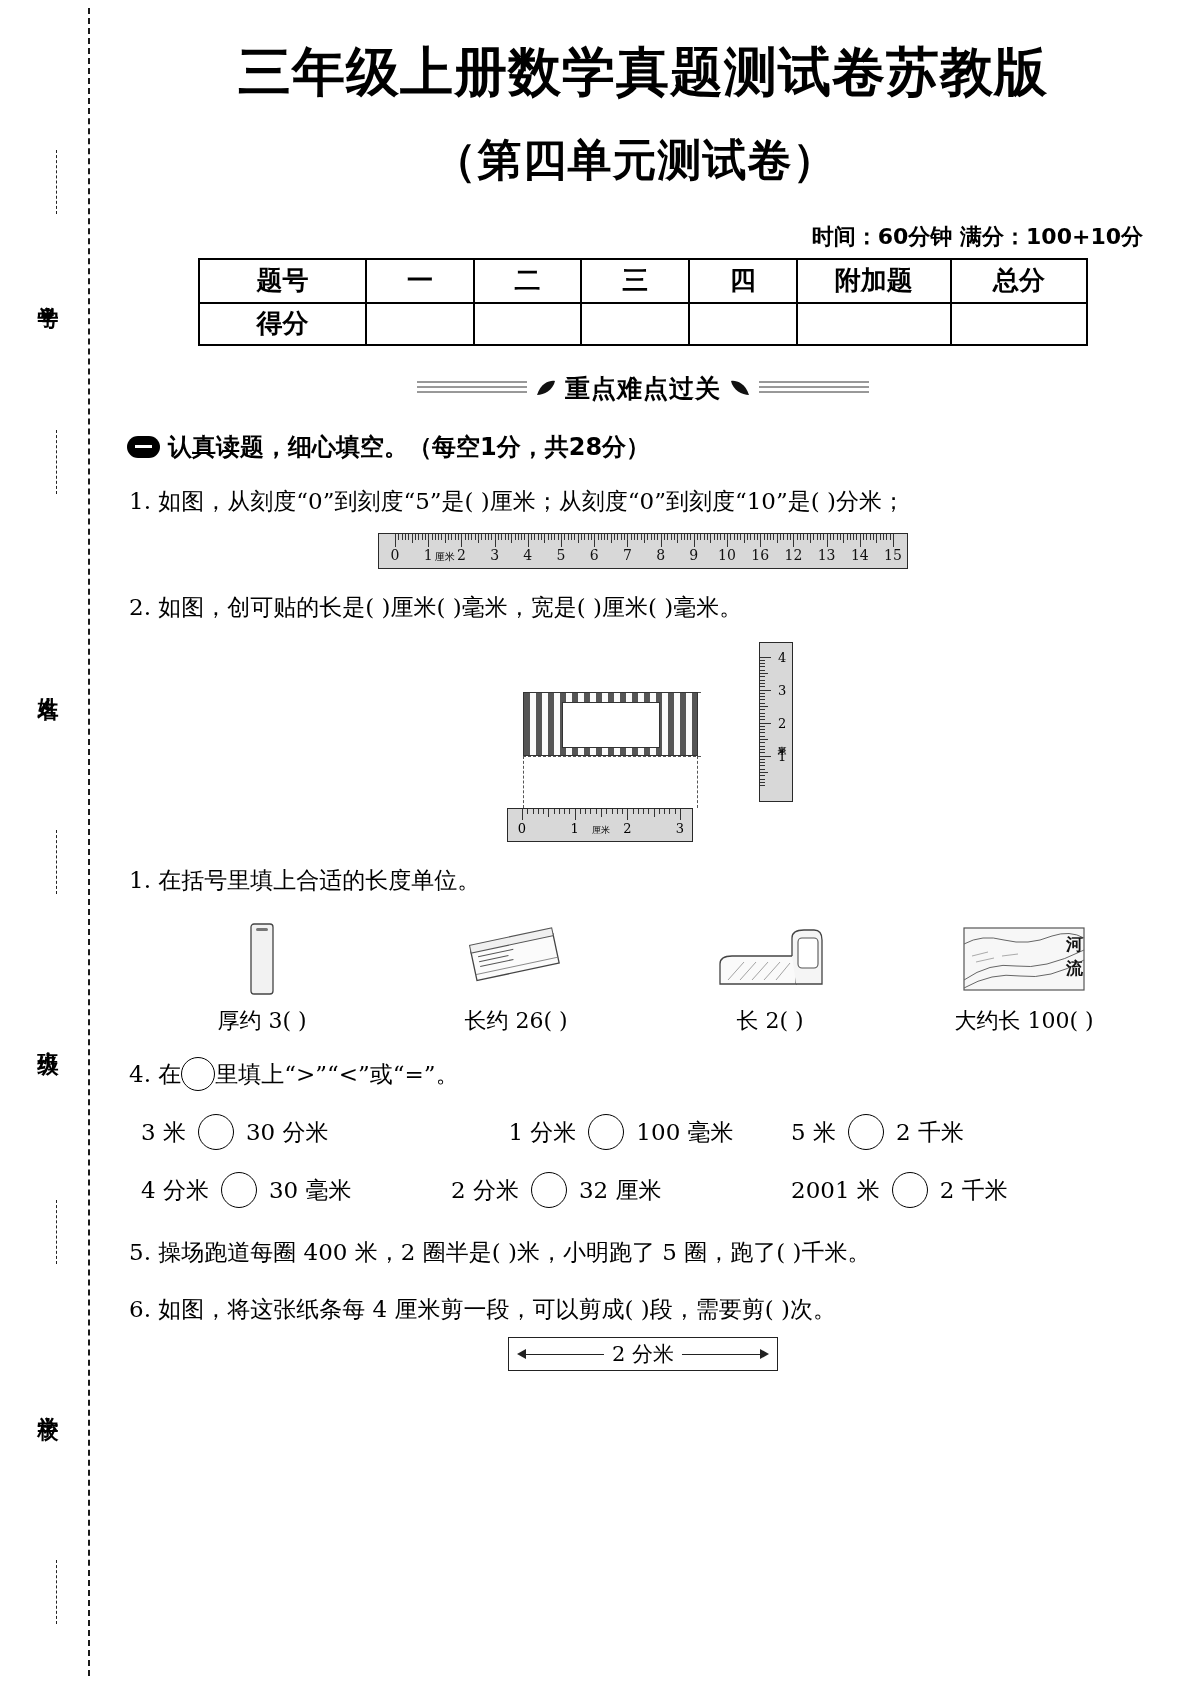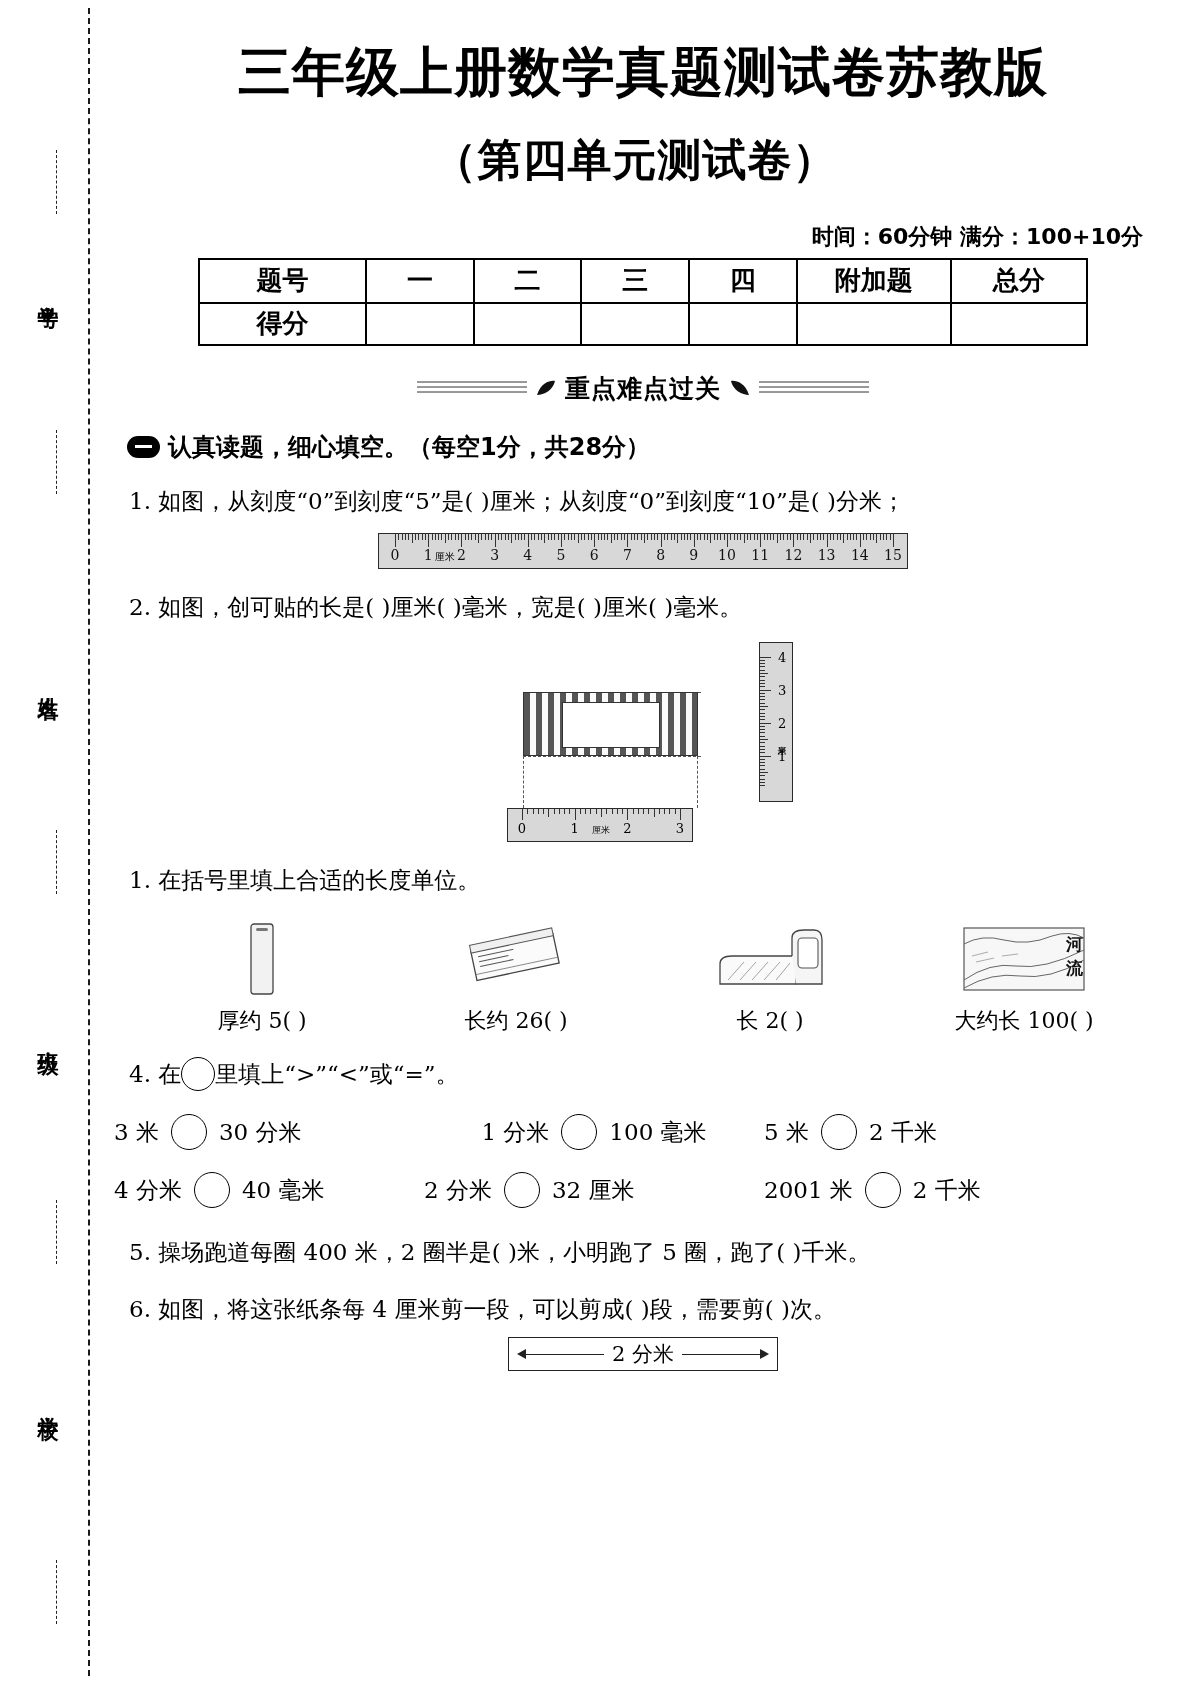--- a/index.html
+++ b/index.html
@@ -218,21 +218,21 @@
   .obj .art { height:78px; display:flex; align-items:flex-end; justify-content:center; }
   .obj .cap {
     margin-top:10px;
     font-family:"DejaVu Serif", serif;
     font-size:22px;
     white-space:nowrap;
   }
 
   
   .cmp-row {
-    display:flex; margin:22px 0 0 19px;
+    display:flex; margin:22px 0 0 46px;
     font-family:"DejaVu Serif", serif; font-size:23px;
   }
   .cmp {
     display:flex; align-items:center; gap:12px;
   }
   .cmp .circ {
     width:36px;height:36px;border:1.8px solid #000;border-radius:50%;
     display:inline-block;
   }
   .cmp .t { white-space:nowrap; }
@@ -519,21 +519,21 @@
         <div class="lbl" style="left: 49.2px;">1</div>
         <div class="lbl" style="left: 82.4px;">2</div>
         <div class="lbl" style="left: 115.6px;">3</div>
         <div class="lbl" style="left: 148.8px;">4</div>
         <div class="lbl" style="left: 182px;">5</div>
         <div class="lbl" style="left: 215.2px;">6</div>
         <div class="lbl" style="left: 248.4px;">7</div>
         <div class="lbl" style="left: 281.6px;">8</div>
         <div class="lbl" style="left: 314.8px;">9</div>
         <div class="lbl" style="left: 348px;">10</div>
-        <div class="lbl" style="left: 381.2px;">11</div>
+        <div class="lbl" style="left: 381.2px;">16</div>
         <div class="lbl" style="left: 414.4px;">12</div>
         <div class="lbl" style="left: 447.6px;">13</div>
         <div class="lbl" style="left: 480.8px;">14</div>
         <div class="lbl" style="left: 514px;">15</div>
         <div class="unit" style="left: 65.8px;">厘米</div>
       </div>
   </div>
 
   <div class="q">
     <span>2. 如图，创可贴的长是(        )厘米(        )毫米，宽是(        )厘米(        )毫米。</span>
@@ -641,21 +641,21 @@
   </div>
 
   <div class="obj-row">
     <div class="obj">
       <div class="art">
         <svg width="34" height="74" viewBox="0 0 34 74">
           <rect x="6" y="2" width="22" height="70" rx="3" fill="#f2f2f2" stroke="#444" stroke-width="1.3"></rect>
           <rect x="11" y="6" width="12" height="3" rx="1.5" fill="#777"></rect>
         </svg>
       </div>
-      <div class="cap">厚约 5(        )</div>
+      <div class="cap">厚约 3(        )</div>
     </div>
 
     <div class="obj">
       <div class="art">
         <svg width="112" height="74" viewBox="0 0 112 74">
           <g transform="rotate(-12 56 40)">
             <rect x="14" y="20" width="84" height="30" fill="#fbfbfb" stroke="#444" stroke-width="1.3"></rect>
             <rect x="14" y="14" width="84" height="8" fill="#f0f0f0" stroke="#555" stroke-width="1"></rect>
             <line x1="20" y1="27" x2="56" y2="27" stroke="#555" stroke-width="1"></line>
             <line x1="20" y1="32" x2="50" y2="32" stroke="#555" stroke-width="1"></line>
@@ -724,21 +724,21 @@
       <span class="t">5 米</span>
       <span class="circ"></span>
       <span class="t">2 千米</span>
     </div>
   </div>
 
   <div class="cmp-row">
     <div class="cmp" style="width:310px;">
       <span class="t">4 分米</span>
       <span class="circ"></span>
-      <span class="t">40 毫米</span>
+      <span class="t">30 毫米</span>
     </div>
     <div class="cmp" style="width:340px;">
       <span class="t">2 分米</span>
       <span class="circ"></span>
       <span class="t">32 厘米</span>
     </div>
     <div class="cmp">
       <span class="t">2001 米</span>
       <span class="circ"></span>
       <span class="t">2 千米</span>

